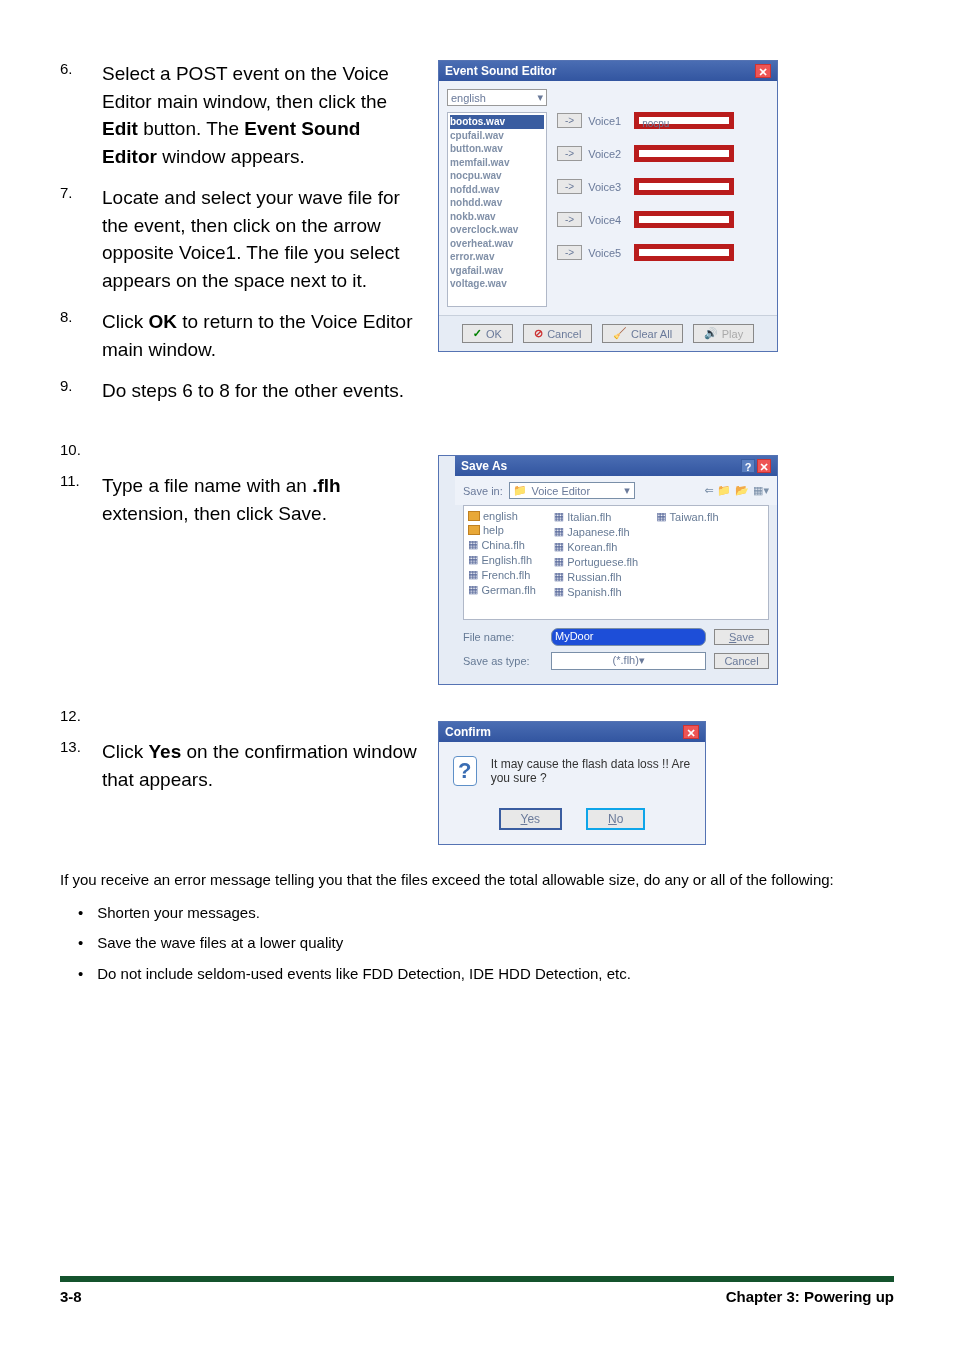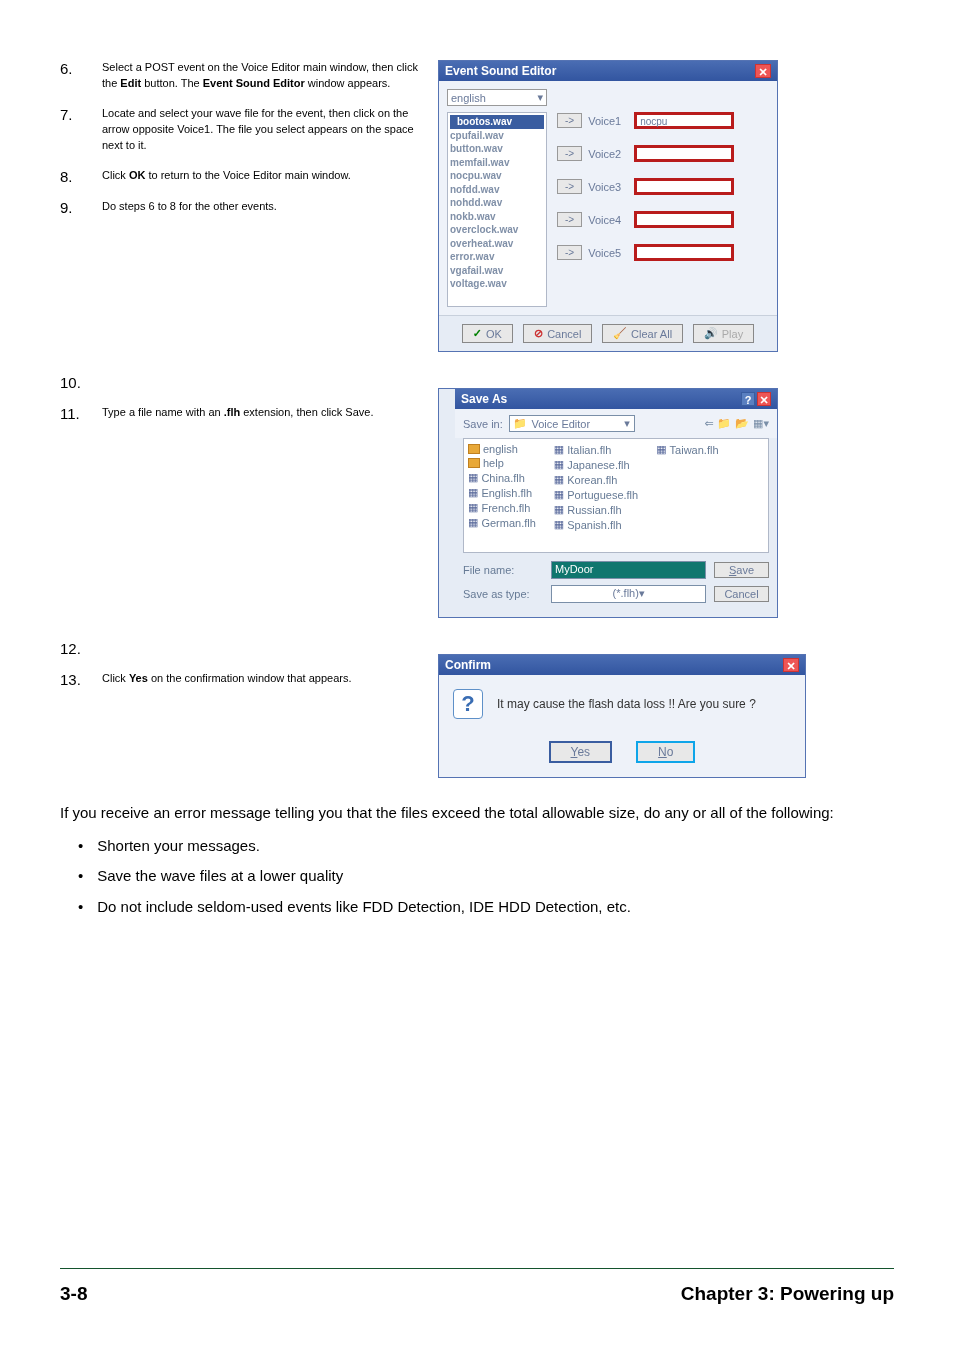--- a/index.html
+++ b/index.html
@@ -19,21 +19,21 @@
       margin-bottom: 14px;
     }
     .step-num {
       width: 42px;
       flex-shrink: 0;
       font-size: 15px;
       text-align: left;
     }
     .step-text {
       flex: 1;
-      font-size: 11px;
+      font-size: 19px;
       line-height: 1.45;
     }
     .left-col {
       width: 360px;
     }
     .two-col {
       display: flex;
       gap: 18px;
       align-items: flex-start;
     }
@@ -91,40 +91,40 @@
       border: 1px solid #b0b8c8;
       background: #fff;
       width: 100px;
       height: 195px;
       padding: 2px;
       font-size: 10px;
       line-height: 1.35;
       color: #8090a8;
       font-weight: bold;
     }
-    .file-list .sel { background: #3a5da0; color: #fff; padding-left: 7px; }
+    .file-list .sel { background: #3a5da0; color: #fff; }
     .voice-rows { flex: 1; }
     .voice-row {
       display: flex;
       align-items: center;
       gap: 6px;
       margin-bottom: 16px;
     }
     .arrow-btn {
       border: 1px solid #999;
       background: #e8e8e8;
       padding: 1px 7px;
       font-size: 10px;
     }
     .voice-label {
       width: 40px;
       font-size: 11px;
     }
     .voice-input {
-      border: 3px solid #b91c1c;
+      border: 5px solid #b91c1c;
       background: #fff;
       width: 100px;
       height: 17px;
       padding: 1px 3px;
       font-size: 10px;
     }
     .ese-footer {
       border-top: 1px solid #c8d0dc;
       padding: 8px;
       display: flex;
@@ -193,21 +193,21 @@
     }
     .sa-bottom-row label { width: 80px; font-size: 11px; color: #667a95; }
     .sa-input {
       border: 1px solid #7a8fa8;
       background: #fff;
       flex: 1;
       padding: 1px 3px;
       height: 18px;
       font-size: 11px;
     }
-    .sa-input.sel { background: #0f766e; color: #fff; }
+    .sa-input.sel { background: #1d4ed8; color: #fff; border-radius: 7px; }
     .sa-btn {
       border: 1px solid #888;
       background: #e8e8e8;
       width: 55px;
       padding: 1px 0;
       text-align: center;
       font-size: 11px;
     }
     
     
@@ -266,25 +266,25 @@
       line-height: 1.5;
       margin-bottom: 8px;
     }
     .bullet-dot { font-size: 15px; }
     
     .page-footer {
       position: absolute;
       bottom: 46px;
       left: 60px;
       right: 60px;
-      border-top: 1px solid #14532d;
-      padding-top: 14px;
+      border-top: 6px solid #14532d;
+      padding-top: 6px;
       display: flex;
       justify-content: space-between;
-      font-size: 19px;
+      font-size: 15px;
       font-weight: bold;
     }
     .help-close { display:flex; gap:2px; }
     .help-close .h { background:#5a7fc0; color:#fff; width:14px; height:14px; text-align:center; font-size:11px; line-height:14px; border:1px solid #3a5da0; }
     .help-close .x { background:#e55; color:#fff; width:14px; height:14px; text-align:center; font-size:11px; line-height:14px; border:1px solid #c33; }
     .under { text-decoration: underline; }
   </style>
 </head>
 <body>
 
@@ -504,21 +504,21 @@
     <div class="left-col">
       <div class="step-row">
         <div class="step-num">12.</div>
       </div>
       <div class="step-row">
         <div class="step-num">13.</div>
         <div class="step-text"><span>Click </span><span class="bold">Yes</span><span> on the confirmation window that appears.</span></div>
       </div>
     </div>
     <div class="right-col">
-      <div class="win confirm" style="width:368px;">
+      <div class="win confirm" style="width:268px;">
         <div class="titlebar">
           <span>Confirm</span>
           <span class="closebtn">✕</span>
         </div>
         <div class="confirm-body">
           <div class="qmark">?</div>
           <div>It may cause the flash data loss !!  Are you sure ?</div>
         </div>
         <div class="confirm-footer">
           <span class="confirm-btn primary"><span class="under">Y</span>es</span>

